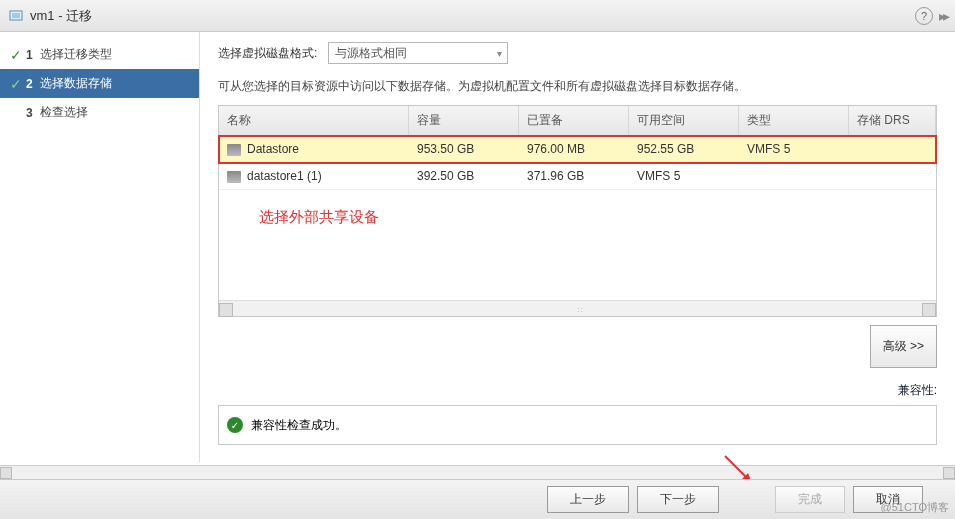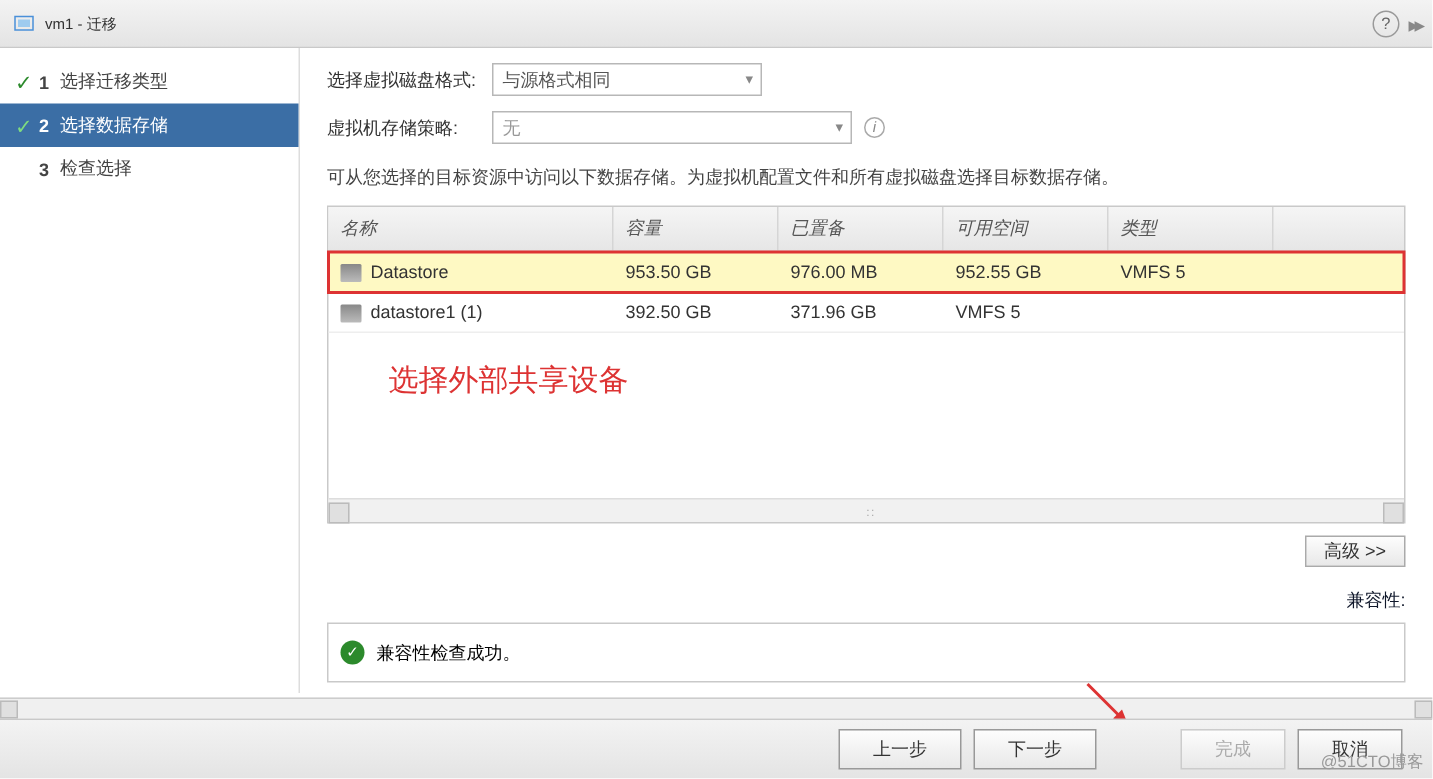--- a/index.html
+++ b/index.html
@@ -1,56 +1,56 @@
 <!DOCTYPE html>
 <html><head>
 <meta charset="utf-8">
 <style>
 * { margin:0; padding:0; box-sizing:border-box; font-family:Arial,"Microsoft YaHei",sans-serif; font-size:12px; }
 body { background:#fff; width:955px; height:519px; position:relative; overflow:hidden; }
 .header { height:32px; background:linear-gradient(#f3f3f3,#e4e4e4); border-bottom:1px solid #c9c9c9; display:flex; align-items:center; padding:0 8px; }
 .header .ico { width:16px; height:16px; margin-right:6px; display:inline-flex; align-items:center; justify-content:center; }
-.header .title { font-size:10px; color:#333; }
+.header .title { font-size:13px; color:#333; }
 .hdr-right { margin-left:auto; display:flex; align-items:center; gap:6px; }
 .help-ico { width:18px; height:18px; border:1px solid #999; border-radius:50%; display:flex; align-items:center; justify-content:center; color:#666; font-size:11px; cursor:pointer; }
 .arrows { color:#888; font-size:14px; cursor:pointer; letter-spacing:-3px; }
 .body { display:flex; height:430px; }
 .sidebar { width:200px; border-right:1px solid #ddd; padding-top:8px; }
 .step { display:flex; align-items:center; padding:6px 10px; color:#444; }
 .step.sel { background:#3b6ea5; color:#fff; }
 .step .chk { width:16px; color:#2c8a2c; font-size:14px; }
 .step.sel .chk { color:#7fdc7f; }
 .step .num { width:14px; font-weight:bold; }
 .main { flex:1; padding:10px 18px 0 18px; position:relative; display:flex; flex-direction:column; }
 .rw { display:flex; align-items:center; margin-bottom:10px; }
 .rw .lbl { width:110px; color:#333; }
 .sel-box { border:1px solid #b7b7b7; height:22px; min-width:180px; padding:0 20px 0 6px; display:flex; align-items:center; background:#fff; position:relative; color:#555; }
 .sel-box::after { content:"▾"; position:absolute; right:5px; color:#888; font-size:10px; }
 .grey { color:#999; }
 .info-ico { width:14px; height:14px; border:1px solid #aaa; border-radius:50%; display:inline-flex; align-items:center; justify-content:center; color:#888; font-size:10px; margin-left:8px; font-style:italic; }
 .desc { color:#444; margin:4px 0 10px 0; }
 .table-wrap { border:1px solid #c9c9c9; }
 .thead { display:flex; background:linear-gradient(#f5f5f5,#e6e6e6); border-bottom:1px solid #c9c9c9; }
-.thead div { padding:6px 8px; color:#555; border-right:1px solid #d5d5d5;font-style:italic; }
+.thead div { padding:6px 8px; color:#555; border-right:1px solid #d5d5d5; }
 .c1{width:190px} .c2{width:110px} .c3{width:110px} .c4{width:110px} .c5{width:110px} .c6{flex:1}
 .trow { display:flex; border-bottom:1px solid #eee; align-items:center; }
 .trow div { padding:6px 8px; color:#333; }
 .trow.selected { background:#fef9c3; outline:2px solid #d33; outline-offset:-1px; }
 .ds-ico { display:inline-block; width:14px; height:12px; background:linear-gradient(#888,#bbb); margin-right:6px; vertical-align:middle; border-radius:1px; }
-.anno { color:#d33; font-size:20px; padding:18px 0 0 40px; }
+.anno { color:#d33; font-size:15px; padding:18px 0 0 40px; }
 .hscroll { height:16px; background:#f1f1f1; border-top:1px solid #ddd; position:relative; }
 .hscroll::before,.hscroll::after { content:""; position:absolute; top:2px; width:12px; height:12px; background:#e0e0e0; border:1px solid #bbb; }
 .hscroll::before{left:0} .hscroll::after{right:0}
 .hscroll .grip{position:absolute;left:50%;top:4px;color:#aaa;font-size:8px;letter-spacing:1px;}
 .adv-row { display:flex; justify-content:flex-end; margin:8px 0; }
-.btn { border:1px solid #aaa; background:linear-gradient(#fdfdfd,#e8e8e8); padding:1px 12px; color:#333; cursor:pointer; }
+.btn { border:1px solid #aaa; background:linear-gradient(#fdfdfd,#e8e8e8); padding:12px 12px; color:#333; cursor:pointer; }
 .compat-lbl { color:#0f172a; margin-top:6px;text-align:right; }
 .compat-box { border:1px solid #c9c9c9; margin-top:6px; padding:8px; display:flex; align-items:center; gap:8px; height:40px; }
 .ok-ico { width:16px; height:16px; background:#2c8a2c; border-radius:50%; display:inline-flex; align-items:center; justify-content:center; color:#fff; font-size:10px; }
-.footer { position:absolute; bottom:0; left:0; right:0; height:40px; background:linear-gradient(#f3f3f3,#e4e4e4); border-top:1px solid #c9c9c9; display:flex; align-items:center; justify-content:flex-end; gap:8px; padding:0 20px; }
+.footer { position:absolute; bottom:0; left:0; right:0; height:40px; background:linear-gradient(#f3f3f3,#e4e4e4); border-top:1px solid #c9c9c9; display:flex; align-items:center; justify-content:flex-end; gap:8px; padding:0 32px; }
 .footer .fbtn { border:1px solid #999; background:linear-gradient(#fdfdfd,#e8e8e8); padding:4px 22px; color:#333; cursor:pointer; }
 .footer .fbtn.dis { color:#aaa; border-color:#ccc; cursor:default;margin-left:48px; }
 .arrow-anno { position:absolute; right:195px; bottom:28px; }
 .watermark { position:absolute; right:6px; bottom:4px; color:#999; font-size:11px; }
 .outer-scroll { position:absolute; left:0; bottom:40px; height:14px; width:100%; background:#f0f0f0; border-top:1px solid #ccc; }
 .outer-scroll .ar{position:absolute;top:1px;width:12px;height:12px;background:#e0e0e0;border:1px solid #bbb;}
 .outer-scroll .ar.l{left:0}.outer-scroll .ar.r{right:0}
 </style>
 </head>
 <body>
@@ -88,36 +88,30 @@
     </div>
   </div>
 
   <div class="main">
     <div class="rw">
       <span class="lbl">选择虚拟磁盘格式:</span>
       <div class="sel-box">
           <span>与源格式相同</span>
         </div>
     </div>
-    <div class="rw">
-      <span class="lbl">虚拟机存储策略:</span>
-      <div class="sel-box grey" style="min-width:240px">
-          <span>无</span>
-        </div>
-      <span class="info-ico">i</span>
-    </div>
     <div class="desc">可从您选择的目标资源中访问以下数据存储。为虚拟机配置文件和所有虚拟磁盘选择目标数据存储。</div>
 
     <div class="table-wrap">
       <div class="thead">
         <div class="c1">名称</div>
         <div class="c2">容量</div>
         <div class="c3">已置备</div>
         <div class="c4">可用空间</div>
         <div class="c5">类型</div>
+        <div class="c6">存储 DRS</div>
       </div>
       <div class="trow selected">
         <div class="c1"><span class="ds-ico"></span><span>Datastore</span></div>
         <div class="c2">953.50 GB</div>
         <div class="c3">976.00 MB</div>
         <div class="c4">952.55 GB</div>
         <div class="c5">VMFS 5</div>
         <div class="c6"></div>
       </div>
       <div class="trow">

